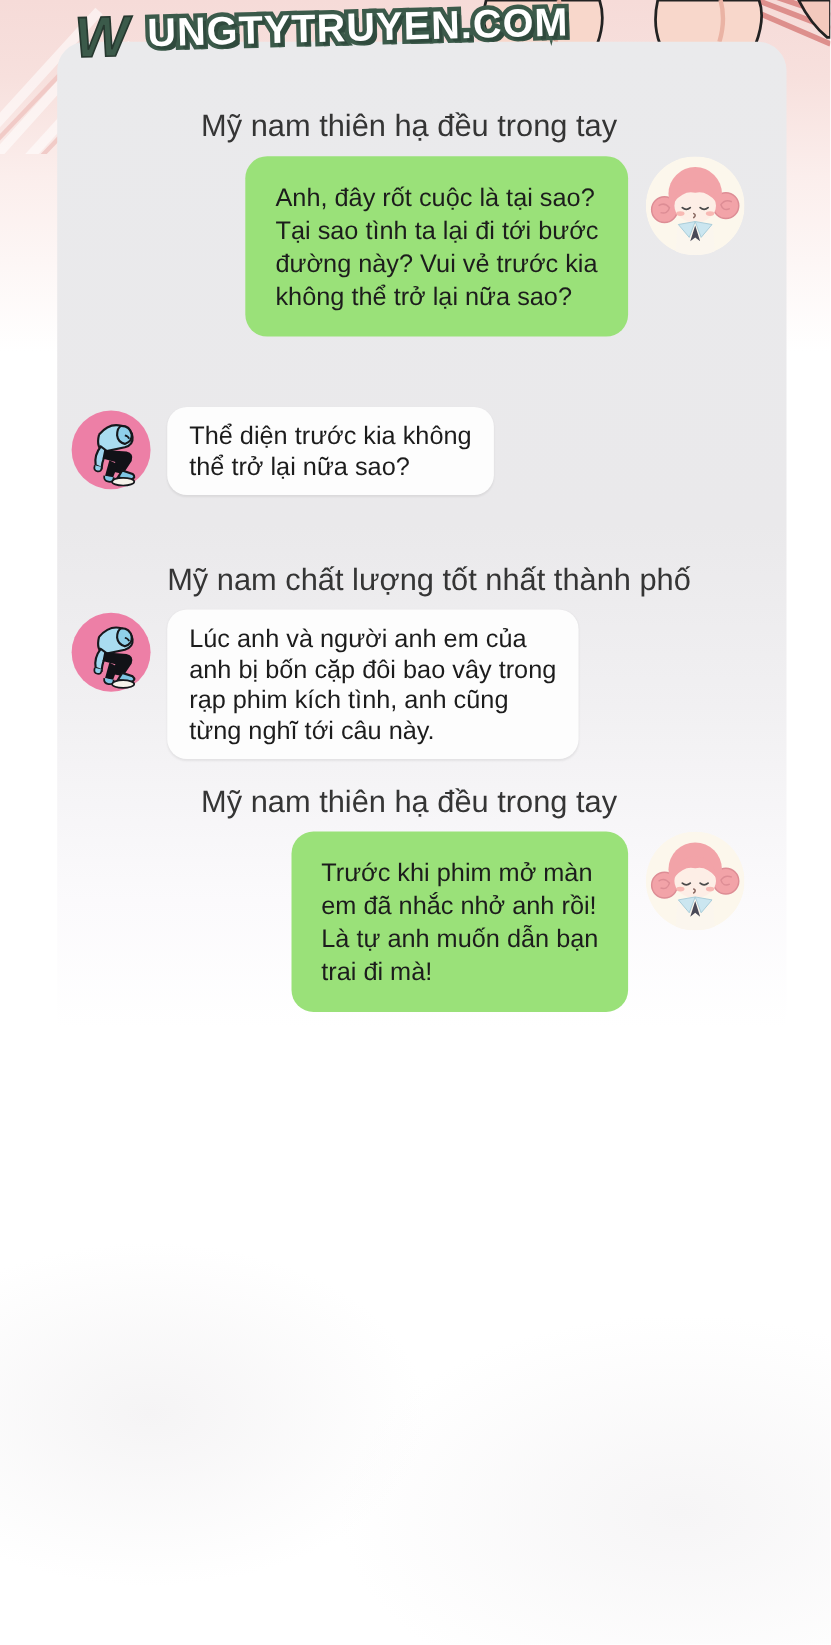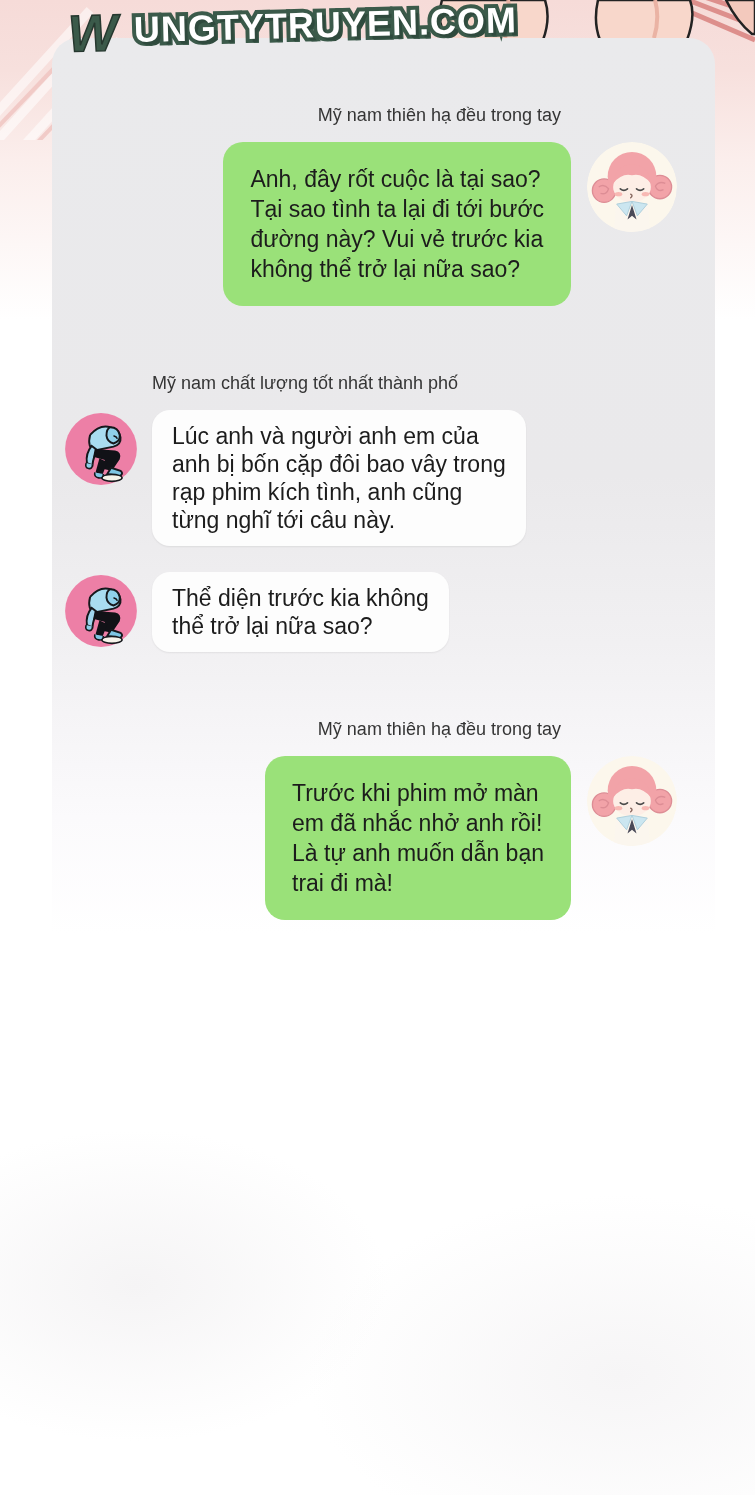--- a/index.html
+++ b/index.html
@@ -46,21 +46,21 @@
   .row{display:flex;align-items:flex-start;}
   .row.right{justify-content:flex-end;padding-right:38px;}
   .row.left{justify-content:flex-start;padding-left:10px;}
   .row.r1{margin-bottom:64px;}
   .row.r2{margin-bottom:26px;}
   .row.r3{margin-bottom:64px;}
   .msg-col{display:flex;flex-direction:column;}
   .row.right .msg-col{align-items:flex-end;margin-right:8px;}
   .row.left  .msg-col{align-items:flex-start;}
   .sender{
-    font-size:18px;color:#353535;line-height:26px;margin-bottom:14px;
+    font-size:28px;color:#353535;line-height:26px;margin-bottom:14px;
   }
   .row.right .sender{text-align:right;margin-right:10px;}
   .bubble{
     display:inline-block;white-space:pre-line;
     font-size:23px;line-height:30px;color:#1c1c1c;
     border-radius:20px;box-sizing:border-box;
   }
   .bubble.green{padding:22px 27px;}
   .bubble.white{
     padding:12px 20px;line-height:28px;border-radius:18px;
@@ -122,46 +122,46 @@
 đường này? Vui vẻ trước kia
 không thể trở lại nữa sao?</div>
       </div>
       <div class="avatar">
         <svg viewBox="0 0 100 100">
               <use href="#girl-avatar"></use>
             </svg>
       </div>
     </div>
 
+    <div class="row left r3">
+          <div class="avatar">
+        <svg viewBox="0 0 100 100">
+              <use href="#hoodie-avatar"></use>
+            </svg>
+      </div>
+      <div class="msg-col">
+
+        <div class="bubble white" style="background: rgb(253, 253, 253);">Thể diện trước kia không
+thể trở lại nữa sao?</div>
+      </div>
+
+    </div>
+
     <div class="row left r2 has-sender">
           <div class="avatar">
         <svg viewBox="0 0 100 100">
               <use href="#hoodie-avatar"></use>
             </svg>
       </div>
       <div class="msg-col">
         <div class="sender">Mỹ nam chất lượng tốt nhất thành phố</div>
         <div class="bubble white" style="background: rgb(253, 253, 253);">Lúc anh và người anh em của
 anh bị bốn cặp đôi bao vây trong
 rạp phim kích tình, anh cũng
 từng nghĩ tới câu này.</div>
-      </div>
-
-    </div>
-
-    <div class="row left r3">
-          <div class="avatar">
-        <svg viewBox="0 0 100 100">
-              <use href="#hoodie-avatar"></use>
-            </svg>
-      </div>
-      <div class="msg-col">
-
-        <div class="bubble white" style="background: rgb(253, 253, 253);">Thể diện trước kia không
-thể trở lại nữa sao?</div>
       </div>
 
     </div>
 
     <div class="row right r4 has-sender">
       <div class="msg-col">
         <div class="sender">Mỹ nam thiên hạ đều trong tay</div>
         <div class="bubble green" style="background: rgb(154, 225, 121);">Trước khi phim mở màn
 em đã nhắc nhở anh rồi!
 Là tự anh muốn dẫn bạn

